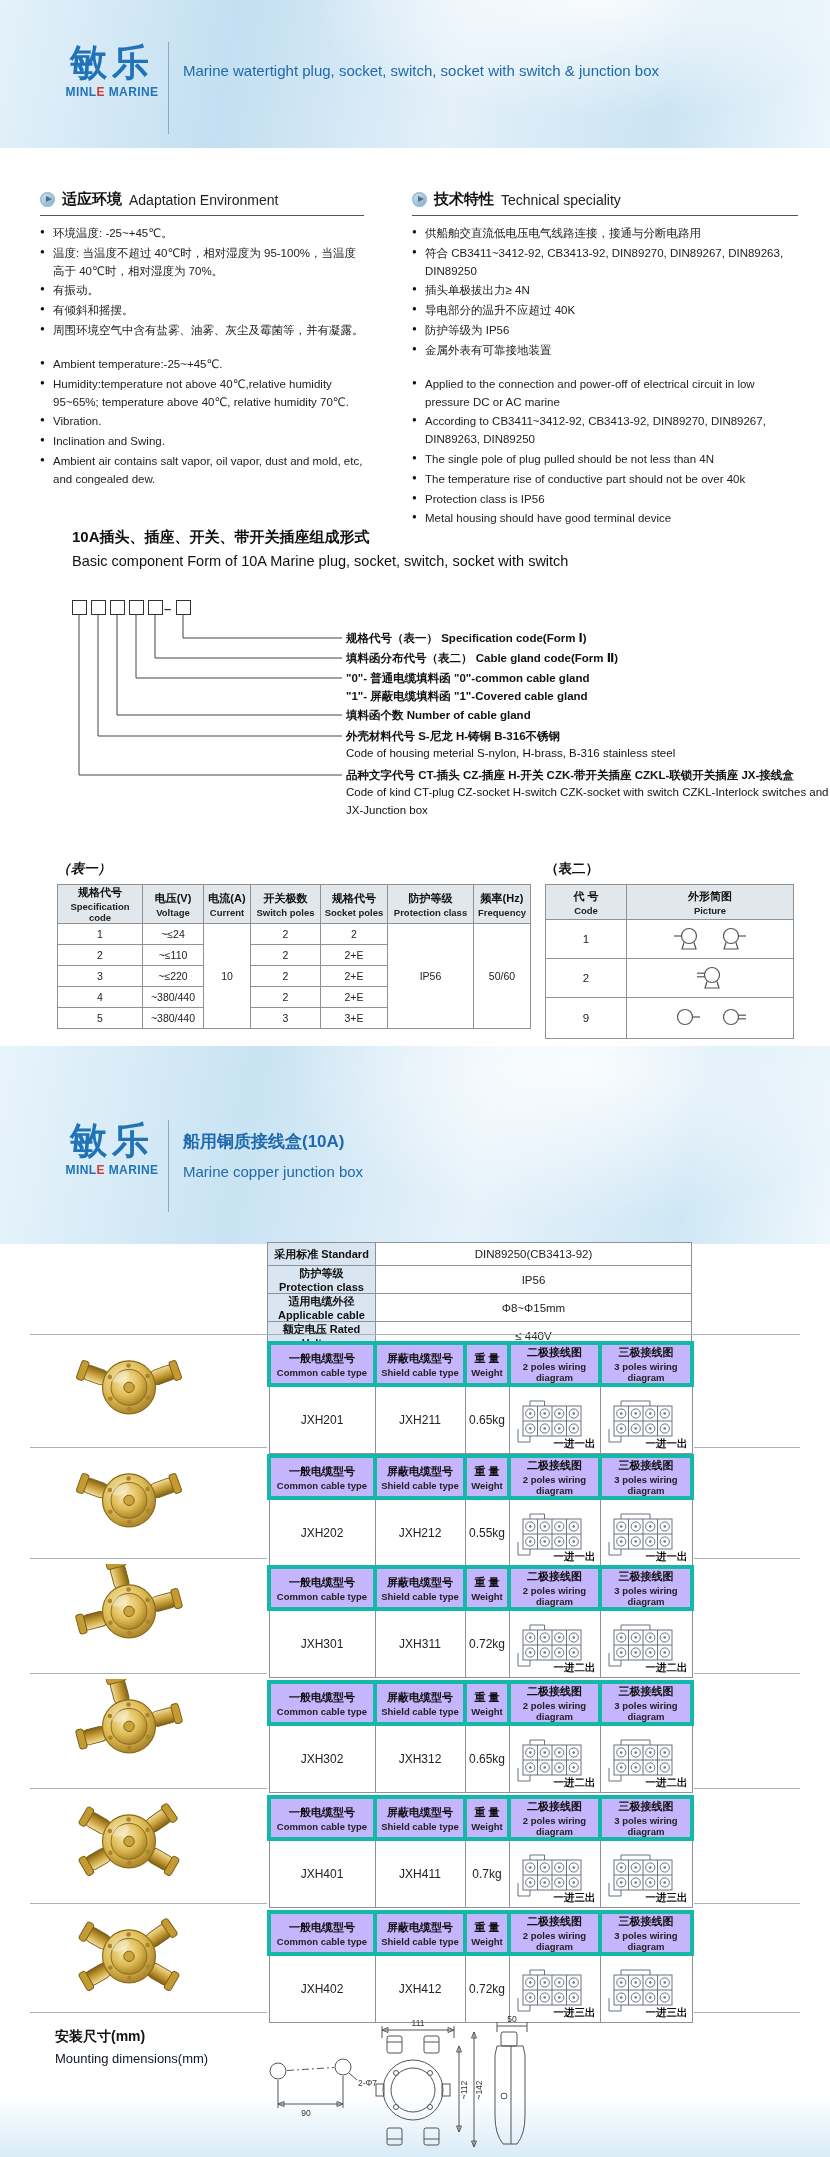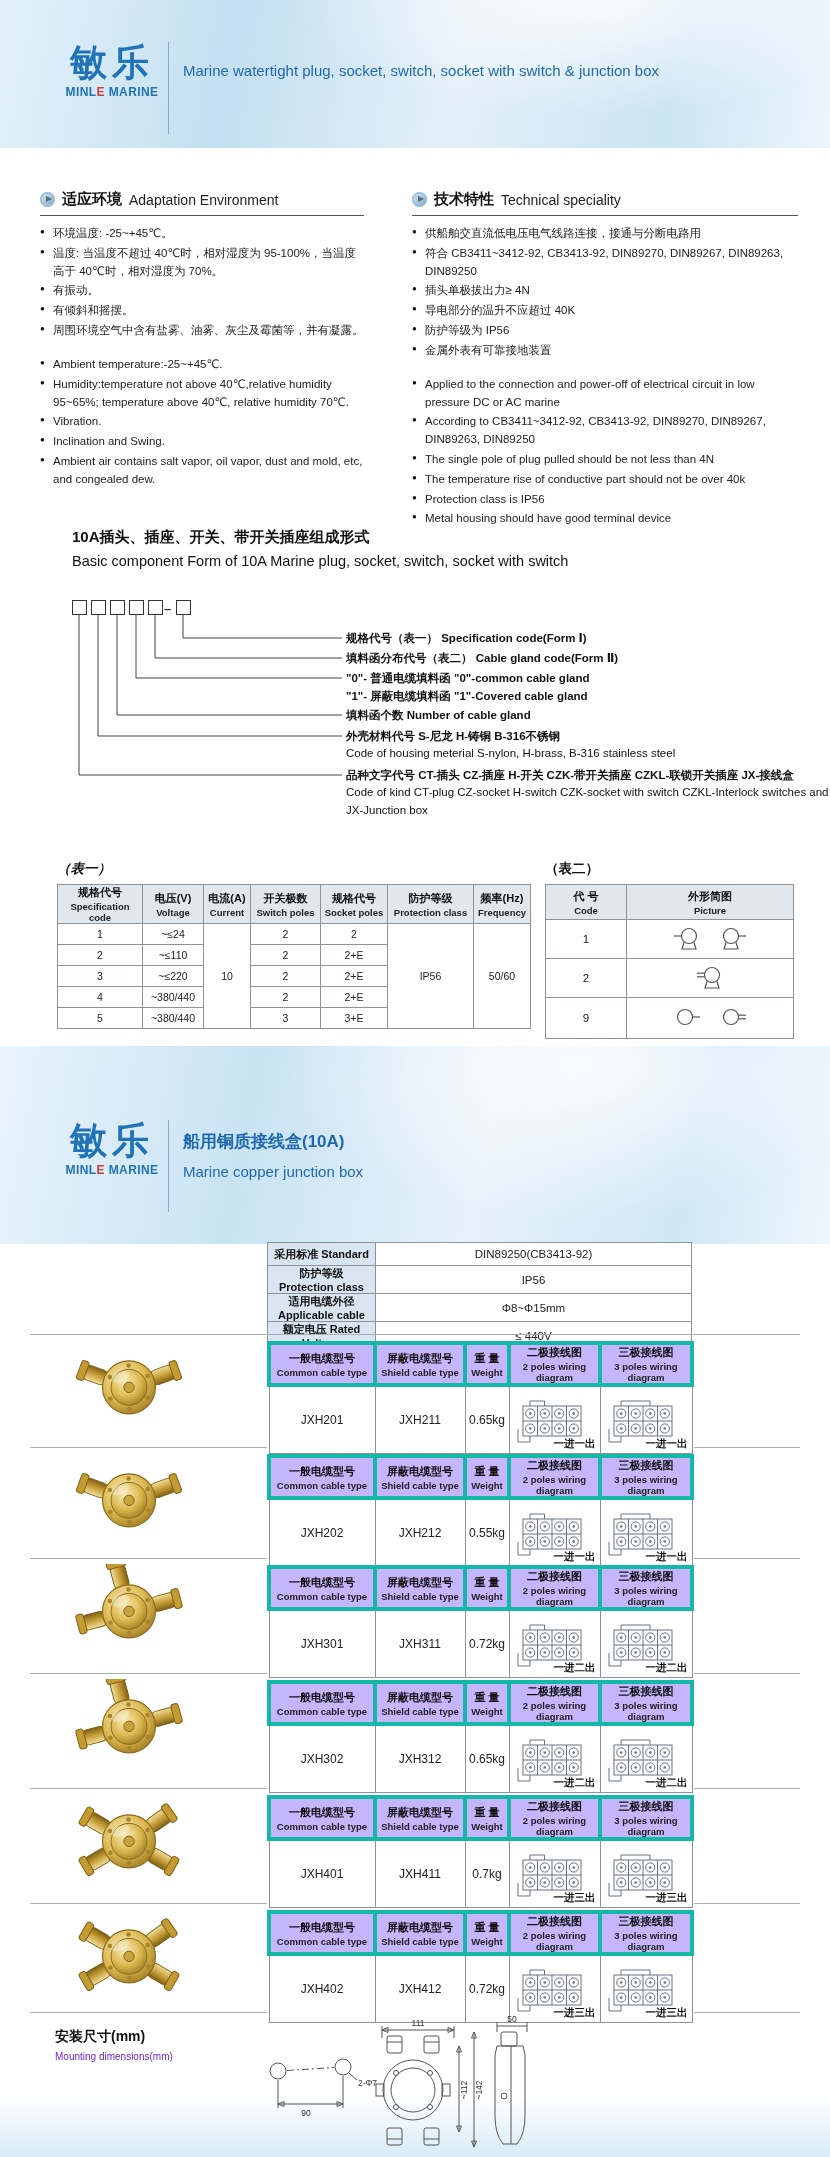--- a/index.html
+++ b/index.html
@@ -63,21 +63,21 @@
   .photo{position:absolute;left:34px;top:2px;width:190px;height:106px;}
   table.ptable{border-collapse:collapse;table-layout:fixed;position:absolute;left:267px;top:3px;background:#fff;}
   .ptable th{border:4px solid #14b8a6;background:#c4b5fd;height:36px;padding:0 1px;}
   .ptable td{border:1px solid #8d9298;height:64px;text-align:center;vertical-align:middle;font-size:12px;color:#222;}
   .wcell{position:relative;}
   .wcell svg{display:block;margin:3px auto 0;}
   .wlabel{position:absolute;right:4px;bottom:2px;font-size:10.5px;font-weight:bold;color:#111;}
   .sep{position:absolute;left:30px;width:770px;height:1px;background:#a9b0b6;}
   
   .mnt-title .cn{font-size:14px;font-weight:bold;color:#111;}
-  .mnt-title .en{font-size:10px;color:#6d28d9;margin-top:5px;}
+  .mnt-title .en{font-size:13px;color:#0f172a;margin-top:5px;}
   .draw line,.draw path,.draw circle,.draw rect,.draw polyline{stroke:#555;fill:none;stroke-width:1;}
   .draw text{fill:#333;font-size:8.5px;stroke:none;font-family:"Liberation Sans",sans-serif;}
 </style>
 </head>
 <body>
 
 <div id="canvas">
   <div class="band band1"></div>
   <div class="band band2"></div>
   <div class="band band3"></div>

